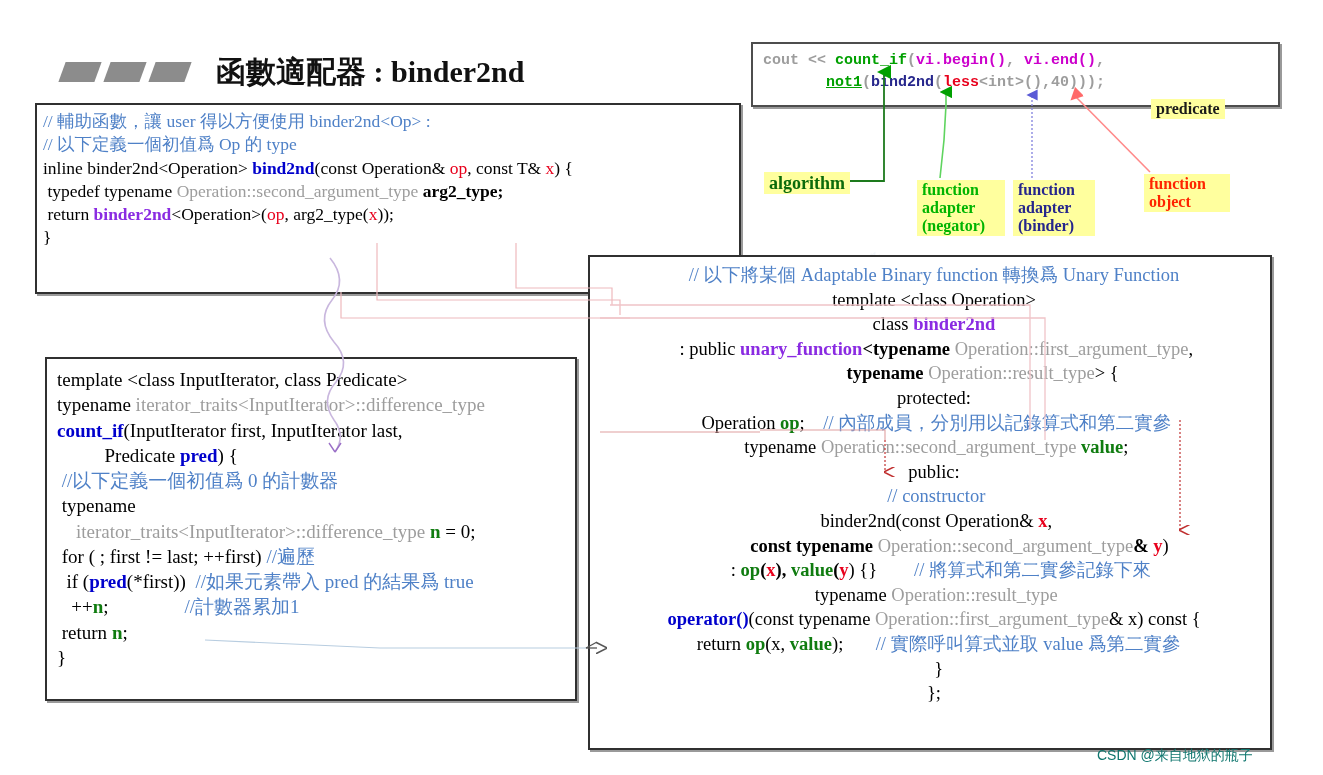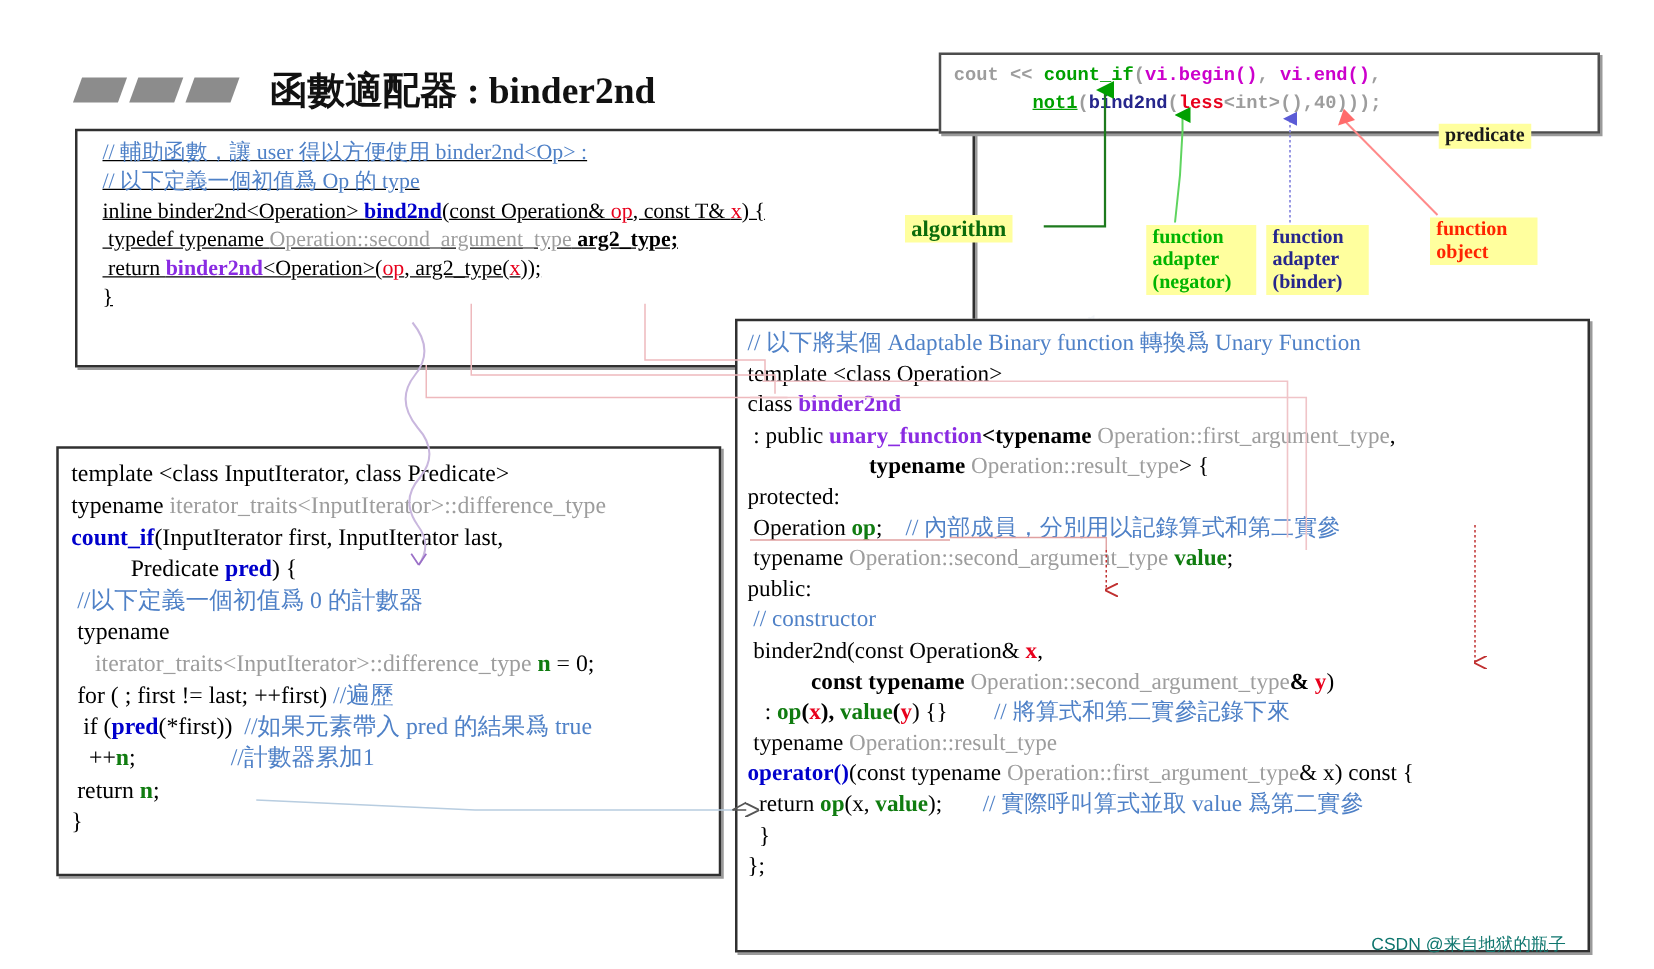--- a/index.html
+++ b/index.html
@@ -18,23 +18,23 @@
        transform:skewX(-20deg);}
   #page-title{font-size:30px;font-weight:bold;color:#111;letter-spacing:0px;white-space:nowrap;
               font-family:"Liberation Serif", serif;}
 
   
   .codebox{position:absolute;background:#fff;border:2px solid #303030;
            box-shadow:2px 2px 0 #9a9a9a;
            font-family:"Liberation Serif", serif;}
   .codebox .ln{white-space:pre;line-height:1.33;}
 
-  #box-bind2nd{left:60px;top:103px;width:696px;height:182px;padding:5px 0 0 20px;font-size:17.5px;text-decoration:underline;}
+  #box-bind2nd{left:35px;top:103px;width:696px;height:182px;padding:5px 0 0 6px;font-size:17.5px;}
   #box-countif{left:45px;top:357px;width:518px;height:332px;padding:8px 0 0 10px;font-size:19px;}
-  #box-binder2nd{left:588px;top:255px;width:672px;height:485px;padding:6px 0 12px 8px;font-size:18.5px;}
+  #box-binder2nd{left:588px;top:255px;width:672px;height:485px;padding:6px 0 0 8px;font-size:18.5px;text-align:center;}
 
   
   #box-cout{position:absolute;left:751px;top:42px;width:515px;height:55px;
             background:#fff;border:2px solid #4d4d4d;box-shadow:2px 2px 0 #9a9a9a;
             font-family:"Liberation Mono", monospace;font-size:15px;padding:6px 0 0 10px;}
   #box-cout .ln{white-space:pre;line-height:1.45;font-weight:bold;}
 
   
   .c-cmt{color:#4f81c7;}          
   .c-blk{color:#000;}
@@ -45,21 +45,21 @@
   .c-grn{color:#107c10;font-weight:bold;}
   .c-mag{color:#cc00cc;font-weight:bold;}
   .c-navy{color:#26268c;font-weight:bold;}
   .c-lgrn{color:#00a000;font-weight:bold;}
   .b{font-weight:bold;}
 
   
   .tag{position:absolute;background:#ffff9e;padding:1px 5px;font-weight:bold;
        font-family:"Liberation Serif", serif;line-height:1.12;}
   #tag-predicate{left:1151px;top:99px;font-size:16px;color:#1a1a1a;}
-  #tag-algorithm{left:724px;top:172px;font-size:18px;color:#0b6b0b;}
+  #tag-algorithm{left:764px;top:172px;font-size:18px;color:#0b6b0b;}
   #tag-negator{left:917px;top:180px;font-size:16px;color:#00b400;width:78px;}
   #tag-binder{left:1013px;top:180px;font-size:16px;color:#26268c;width:72px;}
   #tag-funcobj{left:1144px;top:174px;font-size:16px;color:#ff2400;width:76px;}
 
   
   #wm-boolan{position:absolute;left:150px;top:355px;width:430px;height:290px;
              opacity:.5;pointer-events:none;}
   #wm-boolan2{position:absolute;left:585px;top:240px;width:330px;height:250px;
              opacity:.45;pointer-events:none;}
   .wm-txt{position:absolute;color:#cfe0ee;font-weight:bold;

